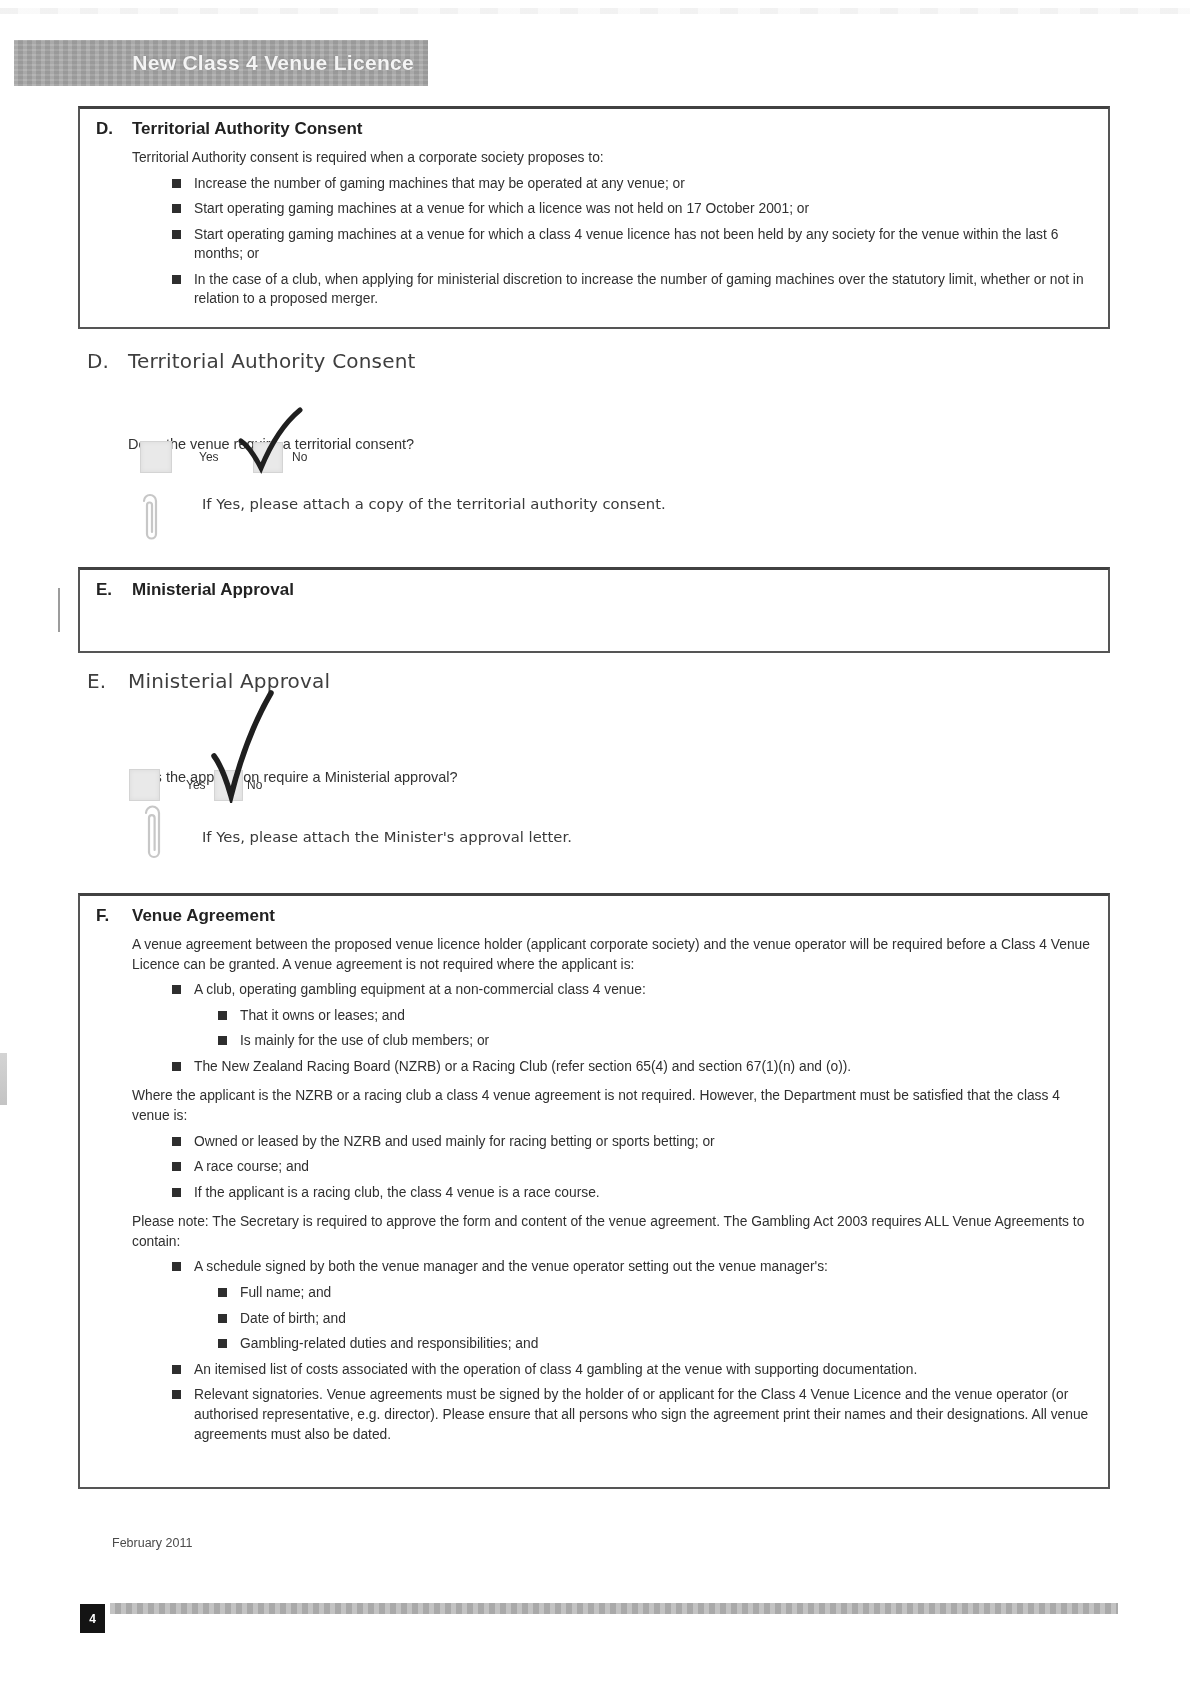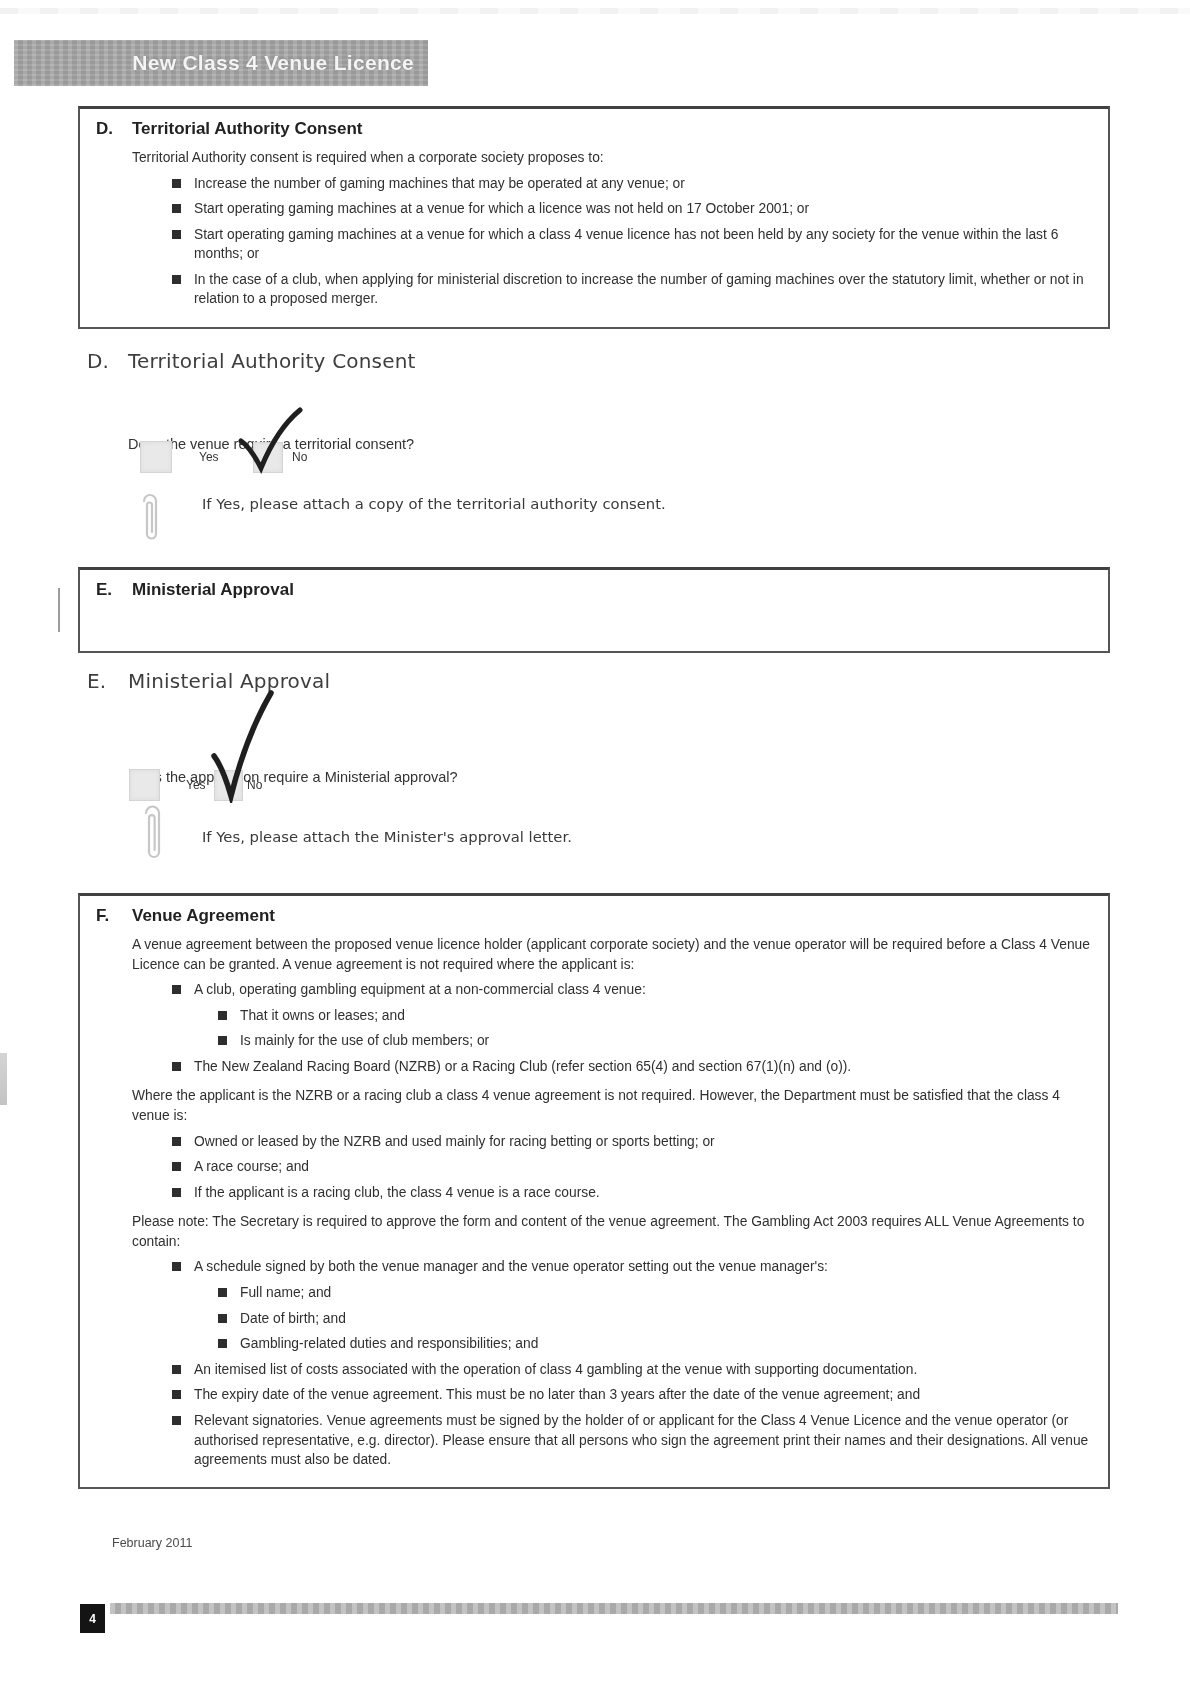--- a/index.html
+++ b/index.html
@@ -202,24 +202,20 @@
     <div class="bullet lvl2">
       <span class="sq"></span>
       <span class="bt">Gambling-related duties and responsibilities; and</span>
     </div>
     <div class="bullet">
       <span class="sq"></span>
       <span class="bt">An itemised list of costs associated with the operation of class 4 gambling at the venue with supporting documentation.</span>
     </div>
     <div class="bullet">
       <span class="sq"></span>
-      <span class="bt">The expiry date of the venue agreement. This must be no later than 3 years after the date of the venue agreement; and</span>
-    </div>
-    <div class="bullet">
-      <span class="sq"></span>
       <span class="bt">Relevant signatories. Venue agreements must be signed by the holder of or applicant for the Class 4 Venue Licence and the venue operator (or authorised representative, e.g. director). Please ensure that all persons who sign the agreement print their names and their designations. All venue agreements must also be dated.</span>
     </div>
   </div>
 
   <div class="page-num">4</div>
   <div class="footer-bar"></div>
   <div class="footer-date">February 2011</div>
 
   <div class="artifact-line"></div>
   <div class="artifact-smudge"></div>

